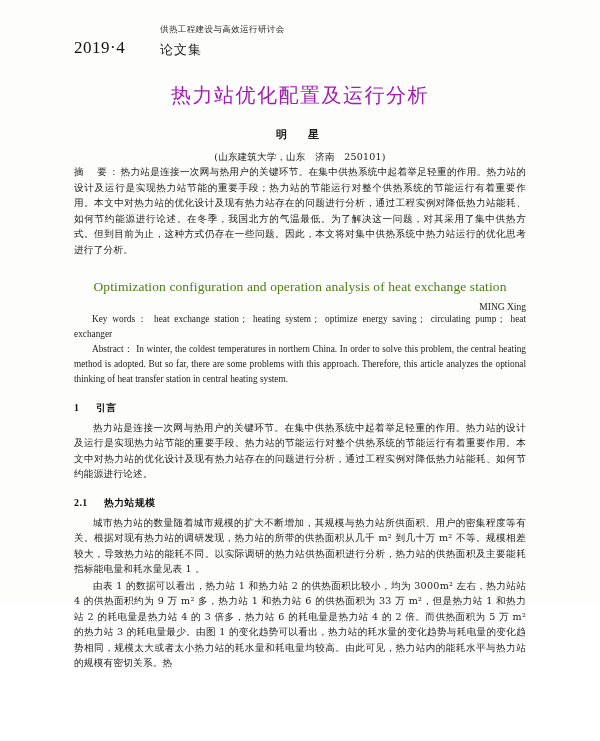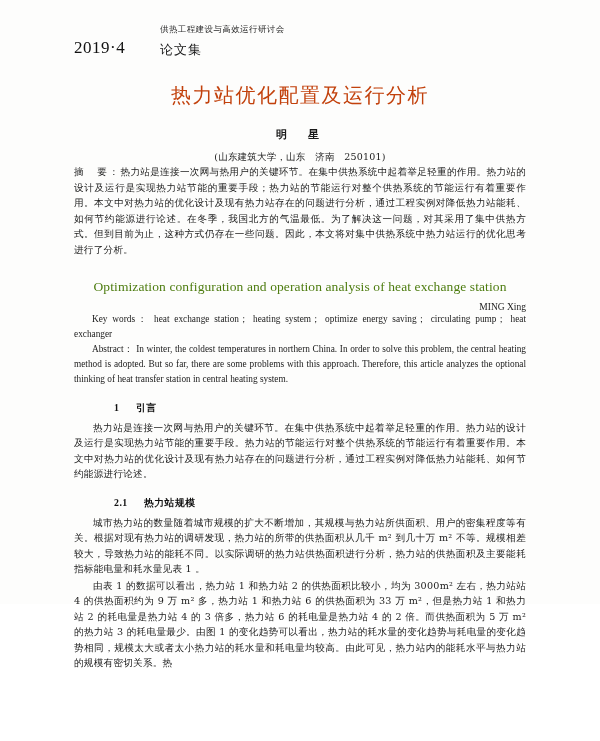--- a/index.html
+++ b/index.html
@@ -55,21 +55,21 @@
     color: #1a1a1a;
     letter-spacing: 1px;
   }
 
   
   .cn-title {
     text-align: center;
     font-size: 20px;
     letter-spacing: 1.5px;
     margin: 14px 0 12px 0;
-    color: #c2410c;
+    color: #a21caf;
     font-weight: normal;
   }
   .author-cn {
     text-align: center;
     font-size: 11px;
     letter-spacing: 5px;
     margin-top: 18px;
     color: #1a1a1a;
     font-weight: bold;
   }
@@ -131,21 +131,20 @@
   .en-abstract { margin-top: 13px; text-indent: 18px; }
   .en-keywords { margin-top: 11px; text-indent: 18px; }
 
   
   .sec {
     margin-top: 15px;
     font-size: 9.8px;
     font-weight: bold;
     letter-spacing: 0.5px;
     color: #111;
-    margin-left: 40px;
   }
   .sec .num {
     display: inline-block;
     min-width: 22px;
     font-family: "Liberation Serif", serif;
   }
   .sec.sub .num { min-width: 30px; }
   .sec-body { margin-top: 5px; }
   .sec-body p + p { margin-top: 1px; }
 </style>

